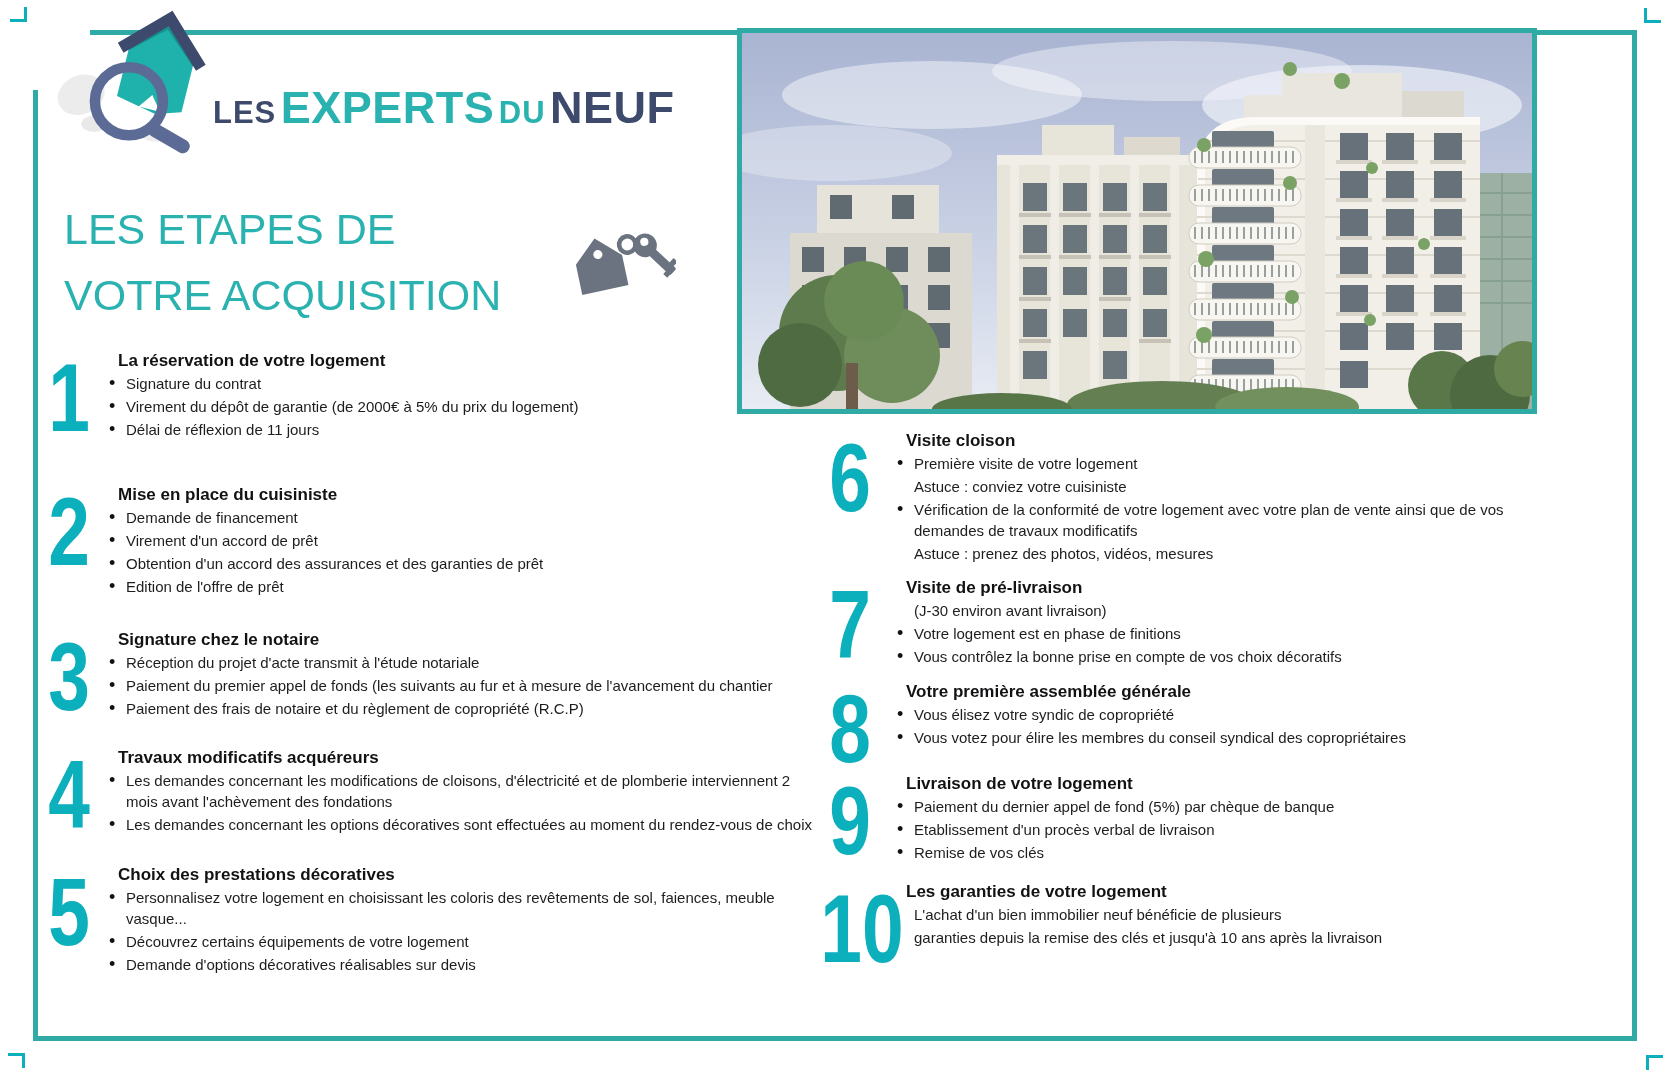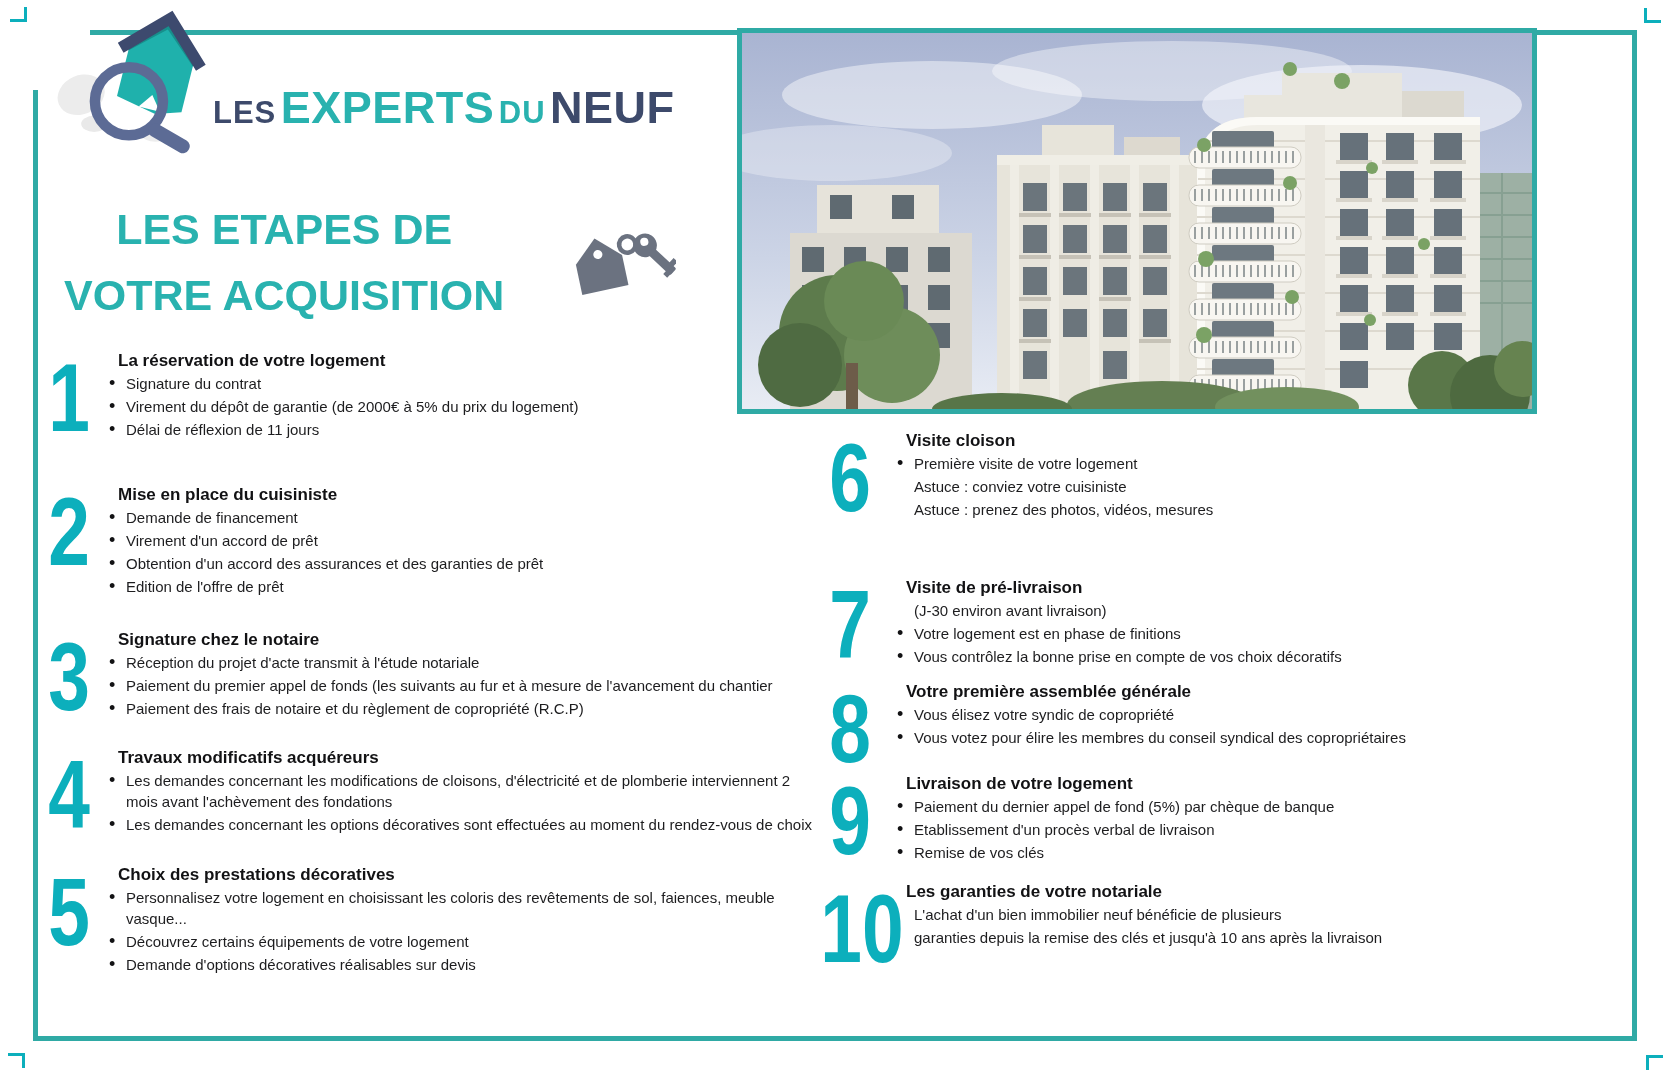--- a/index.html
+++ b/index.html
@@ -30,21 +30,21 @@
   
   .logo-icon{position:absolute;left:52px;top:4px;width:162px;height:176px;}
   .logo-text{position:absolute;left:213px;top:82px;white-space:nowrap;}
   .logo-text .sm{font-size:31px;font-weight:700;letter-spacing:1px;}
   .logo-text .lg{font-size:45px;font-weight:700;letter-spacing:0.5px;}
   .logo-text .c-navy{color:var(--navy);}
   .logo-text .c-teal{color:var(--teal-title);}
 
   
   .title{position:absolute;left:64px;top:196px;color:var(--teal-title);
-         font-size:43px;font-weight:700;line-height:66px;letter-spacing:0px;text-align:center;}
+         font-size:43px;font-weight:400;line-height:66px;letter-spacing:0px;}
 
   
   .key-icon{position:absolute;left:558px;top:218px;width:118px;height:92px;}
 
   
   .photo{position:absolute;left:737px;top:28px;width:800px;height:386px;
          border:5px solid var(--teal);background:#cdd5e4;z-index:3;}
   .photo svg{display:block;width:100%;height:100%;}
 
   
@@ -413,20 +413,21 @@
       </div>
     </div>
   <div id="steps-right">
       <div class="step">
         <div class="num">6</div>
         <div class="body">
           <h3>Visite cloison</h3>
           <ul>
             <li class="b">Première visite de votre logement</li>
             <li class="nb">Astuce : conviez votre cuisiniste</li>
+            <li class="b">Vérification de la conformité de votre logement avec votre plan de vente ainsi que de vos demandes de travaux modificatifs</li>
             <li class="nb">Astuce : prenez des photos, vidéos, mesures</li>
           </ul>
         </div>
       </div>
       <div class="step">
         <div class="num">7</div>
         <div class="body">
           <h3>Visite de pré-livraison</h3>
           <ul>
             <li class="nb">(J-30 environ avant livraison)</li>
@@ -452,21 +453,21 @@
           <ul>
             <li class="b">Paiement du dernier appel de fond (5%) par chèque de banque</li>
             <li class="b">Etablissement d'un procès verbal de livraison</li>
             <li class="b">Remise de vos clés</li>
           </ul>
         </div>
       </div>
       <div class="step">
         <div class="num">10</div>
         <div class="body">
-          <h3>Les garanties de votre notariale</h3>
+          <h3>Les garanties de votre logement</h3>
           <ul>
             <li class="nb">L'achat d'un bien immobilier neuf bénéficie de plusieurs</li>
             <li class="nb">garanties depuis la remise des clés et jusqu'à 10 ans après la livraison</li>
           </ul>
         </div>
       </div>
     </div>
 
 </div>
 

